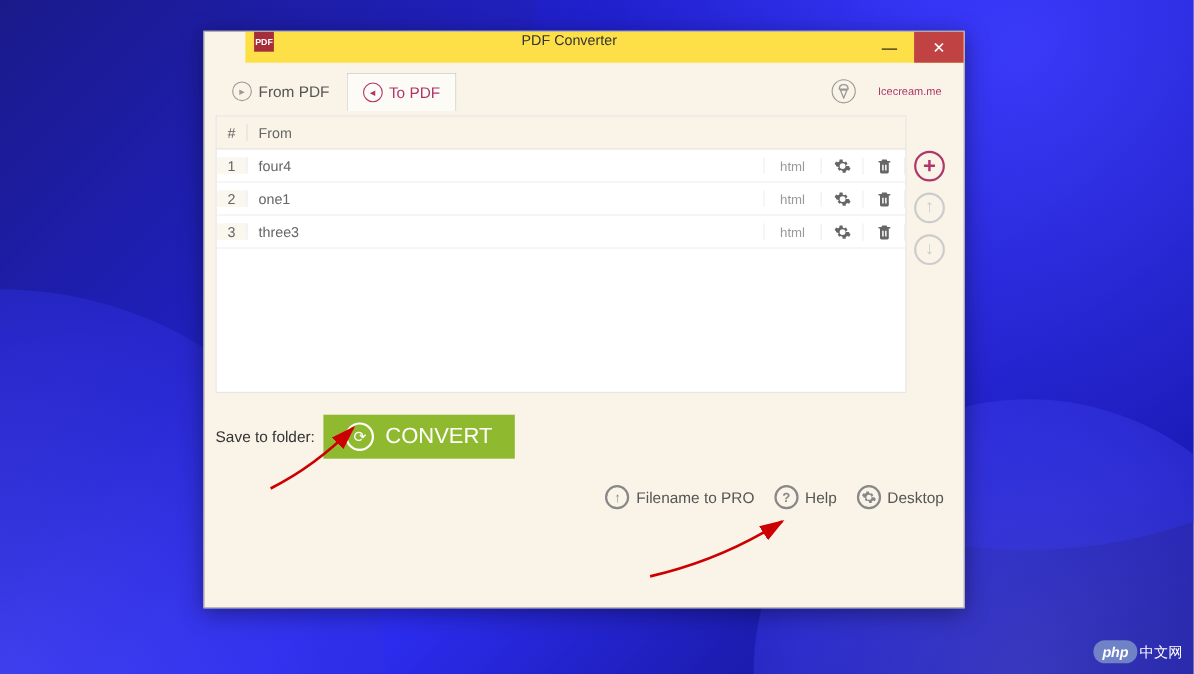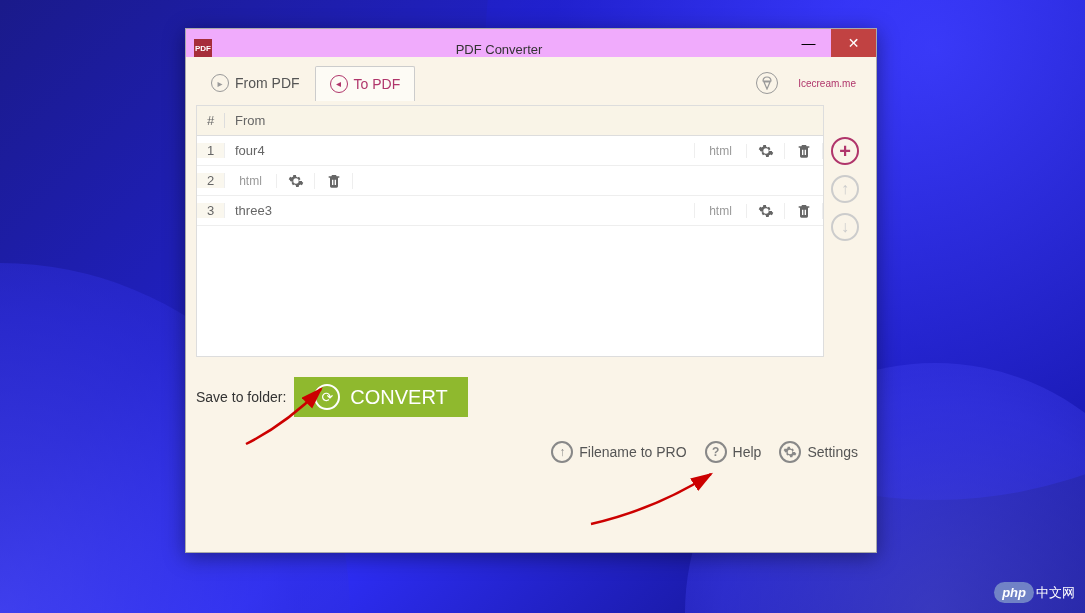--- a/index.html
+++ b/index.html
@@ -15,22 +15,22 @@
       background: radial-gradient(circle, #5050ff 0%, #3030e0 60%, transparent 100%);
       left: -350px; bottom: -350px; opacity: 0.6; }
     .bg-wave3 { position: absolute; width: 500px; height: 500px; border-radius: 50%;
       background: radial-gradient(circle, #6060ff 0%, #4040f0 60%, transparent 100%);
       right: -100px; bottom: -250px; opacity: 0.5; }
     
     .window {
       position: absolute; left: 185px; top: 28px; width: 692px; height: 525px;
       background: #faf4e8; border: 1px solid #aaa; box-shadow: 0 4px 20px rgba(0,0,0,0.4);
     }
-    .titlebar { height: 28px; background: #f0abfc; display: flex; align-items: flex-end;
-      border-bottom: 0; position: relative; }
+    .titlebar { height: 28px; background: #fde047; display: flex; align-items: flex-start;
+      border-bottom: 0; position: relative; margin-left: 37px; }
     .title-icon { width: 18px; height: 18px; background: #a62d3a; margin-left: 8px;
       display: flex; align-items: center; justify-content: center; color: #fff; font-size: 8px; font-weight: bold; }
     .title-text { flex: 1; text-align: center; font-size: 13px; color: #333; }
     .titlebar-controls { display: flex; }
     .title-btn { width: 45px; height: 28px; display: flex; align-items: center; justify-content: center;
       font-size: 14px; cursor: pointer; }
     .title-close { background: #c14242; color: #fff; }
     
     .tabs-row { display: flex; align-items: center; padding: 4px 10px 0 10px; height: 48px; }
     .tab { display: flex; align-items: center; gap: 6px; padding: 8px 14px;
@@ -166,20 +166,21 @@
                   </svg>
                 </div>
               <div class="cell-icon-btn">
                   <svg class="gear-s" viewBox="0 0 24 24">
                     <path fill="#666" d="M6 7h12v13a2 2 0 01-2 2H8a2 2 0 01-2-2V7zm3-4h6l1 2h4v2H4V5h4l1-2zM9 10v8h2v-8H9zm4 0v8h2v-8h-2z"></path>
                   </svg>
                 </div>
             </div>
             <div class="table-row">
               <div class="cell-num">2</div>
+              <div class="cell-file">one1</div>
               <div class="cell-from">html</div>
               <div class="cell-icon-btn">
                   <svg class="gear-s" viewBox="0 0 24 24">
                     <path fill="#666" d="M12 8a4 4 0 100 8 4 4 0 000-8zm9 4a7 7 0 01-.1 1.2l2 1.6-2 3.4-2.4-1a7 7 0 01-2 1.2l-.4 2.6h-4l-.4-2.6a7 7 0 01-2-1.2l-2.4 1-2-3.4 2-1.6A7 7 0 013 12a7 7 0 01.1-1.2l-2-1.6 2-3.4 2.4 1a7 7 0 012-1.2L7.9 3h4l.4 2.6a7 7 0 012 1.2l2.4-1 2 3.4-2 1.6c.1.4.1.8.1 1.2z"></path>
                   </svg>
                 </div>
               <div class="cell-icon-btn">
                   <svg class="gear-s" viewBox="0 0 24 24">
                     <path fill="#666" d="M6 7h12v13a2 2 0 01-2 2H8a2 2 0 01-2-2V7zm3-4h6l1 2h4v2H4V5h4l1-2zM9 10v8h2v-8H9zm4 0v8h2v-8h-2z"></path>
                   </svg>
@@ -231,21 +232,21 @@
     <div class="b-link">
       <span class="b-icon">?</span>
       <span>Help</span>
     </div>
     <div class="b-link">
       <span class="b-icon">
         <svg width="14" height="14" viewBox="0 0 24 24">
             <path fill="#888" d="M12 8a4 4 0 100 8 4 4 0 000-8zm9 4a7 7 0 01-.1 1.2l2 1.6-2 3.4-2.4-1a7 7 0 01-2 1.2l-.4 2.6h-4l-.4-2.6a7 7 0 01-2-1.2l-2.4 1-2-3.4 2-1.6A7 7 0 013 12a7 7 0 01.1-1.2l-2-1.6 2-3.4 2.4 1a7 7 0 012-1.2L7.9 3h4l.4 2.6a7 7 0 012 1.2l2.4-1 2 3.4-2 1.6c.1.4.1.8.1 1.2z"></path>
           </svg>
       </span>
-      <span>Settings</span>
+      <span>Desktop</span>
     </div>
   </div>
 
   <svg class="arrow-red" style="left:50px; top:355px;" width="100" height="70">
     <defs>
         <marker id="ah1" markerWidth="10" markerHeight="10" refX="8" refY="3" orient="auto">
           <path d="M0,0 L0,6 L9,3 z" fill="#c00"></path>
         </marker>
       </defs>
     <path d="M10,60 Q50,40 85,5" stroke="#c00" stroke-width="2.5" fill="none" marker-end="url(#ah1)"></path>

